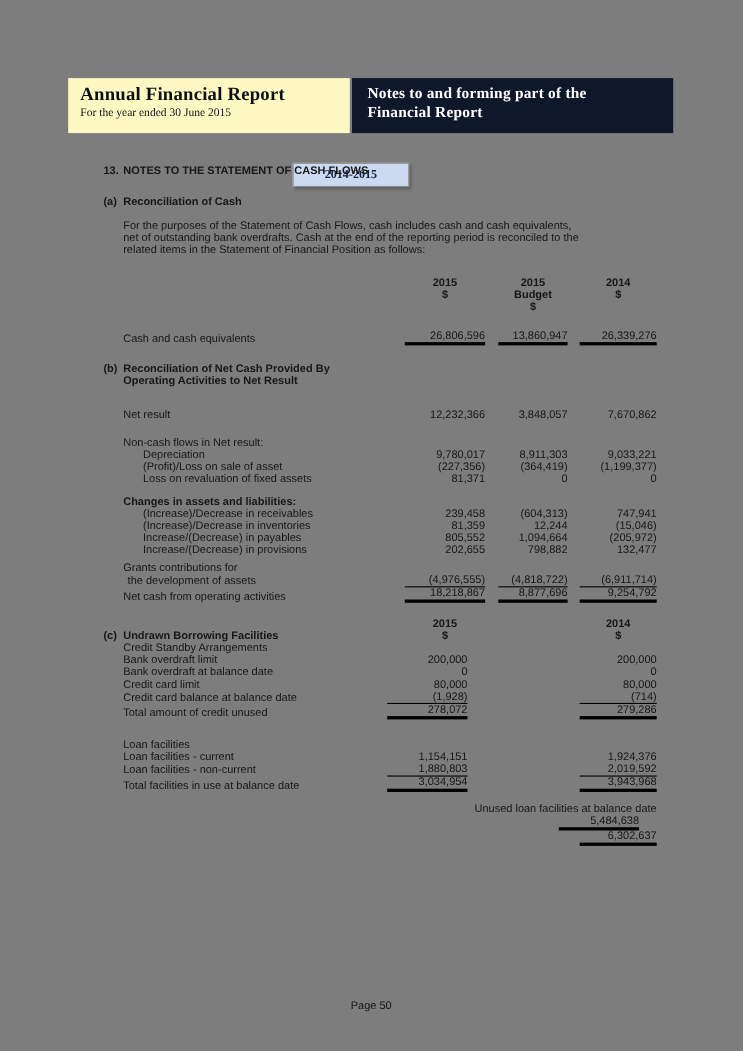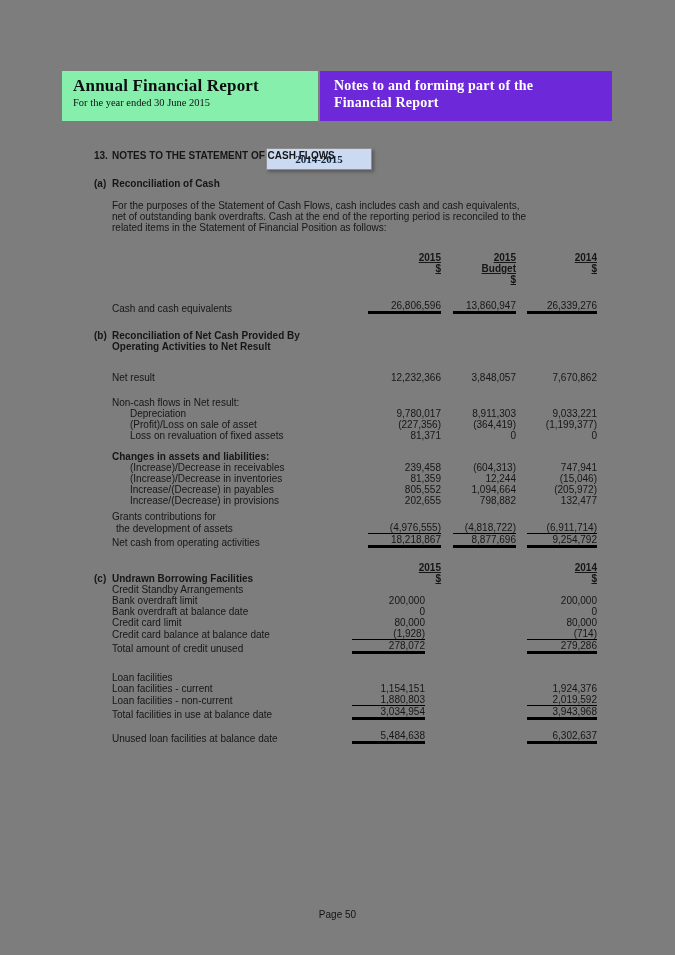--- a/index.html
+++ b/index.html
@@ -1,43 +1,43 @@
 <!DOCTYPE html>
 <html><head>
 <meta charset="utf-8">
 <style>
   html,body{margin:0;padding:0;}
   body{width:675px;height:955px;background:#7D7D7D;font-family:"Liberation Sans",sans-serif;
        color:#161616;position:relative;overflow:hidden;}
   
   .hdr{position:absolute;left:62px;top:71px;width:550px;height:50px;display:flex;}
-  .hleft{width:256px;background:#86efac;box-sizing:border-box;padding:5px 0 0 11px;margin-right:2px;}
+  .hleft{width:256px;background:#fef9c3;box-sizing:border-box;padding:5px 0 0 11px;margin-right:2px;}
   .t1{font-family:"Liberation Serif",serif;font-weight:bold;font-size:17px;line-height:19px;color:#0e0e12;letter-spacing:.2px;}
   .t2{font-family:"Liberation Serif",serif;font-size:10.5px;line-height:13px;color:#101016;margin-top:1px;}
-  .hright{flex:1;background:#6d28d9;box-sizing:border-box;padding:6px 16px 0 14px;}
+  .hright{flex:1;background:#0f172a;box-sizing:border-box;padding:6px 16px 0 14px;}
   .hright div{font-family:"Liberation Serif",serif;font-weight:bold;font-size:14px;line-height:17px;color:#ffffff;letter-spacing:.2px;}
   .badge{position:absolute;left:266px;top:104px;width:104px;height:20px;background:#CBDAF1;
          border:1px solid #8f8f8f;box-shadow:2px 2px 3px rgba(45,45,45,.45);
          display:flex;align-items:center;justify-content:center;
          font-family:"Liberation Serif",serif;font-weight:bold;font-size:11px;color:#10233f;margin-top:44px;}
   
   .content{position:absolute;left:16px;top:150px;width:675px;font-size:10px;line-height:11px;}
   .hang{display:flex;margin-left:78px;margin-right:60px;}
   .hnum{width:18px;flex:none;font-weight:bold;}
   .htxt{font-weight:bold;}
   .para{margin-left:96px;margin-right:70px;}
   .row{display:flex;margin-left:96px;margin-right:94px;align-items:flex-end;}
   .label{flex:1;min-width:0;}
   .ind{padding-left:18px;box-sizing:border-box;}
   .ind2{padding-left:4px;box-sizing:border-box;}
   .c1{width:73px;flex:none;text-align:right;}
   .c2{width:63px;flex:none;margin-left:12px;text-align:right;}
   .c3{width:70px;flex:none;margin-left:11px;text-align:right;}
   .shift{margin-right:16px;}           
-  .ch{text-align:right;font-weight:bold;text-decoration:underline;}
+  .ch{text-align:center;font-weight:bold;}
   .u1{border-bottom:1px solid #000;}
   .tt{border-bottom:3px solid #000;}
   .b{font-weight:normal;}
   .footer{position:absolute;left:0;top:909px;width:675px;text-align:center;font-size:10px;color:#141414;}
 </style>
 </head>
 <body>
 
 <div class="hdr">
   <div class="hleft">
@@ -236,21 +236,21 @@
     <div class="c2"></div>
     <div class="c3 u1">2,019,592</div>
   </div>
   <div class="row">
     <div class="label b">Total facilities in use at balance date</div>
     <div class="c1 tt shift">3,034,954</div>
     <div class="c2"></div>
     <div class="c3 tt">3,943,968</div>
   </div>
 
-  <div class="row" style="margin-top:10px;">
+  <div class="row" style="margin-top:10px;flex-direction:column;">
     <div class="label b">Unused loan facilities at balance date</div>
     <div class="c1 tt shift">5,484,638</div>
     <div class="c2"></div>
     <div class="c3 tt">6,302,637</div>
   </div>
 
 </div>
 
 <div class="footer">Page 50</div>
 

